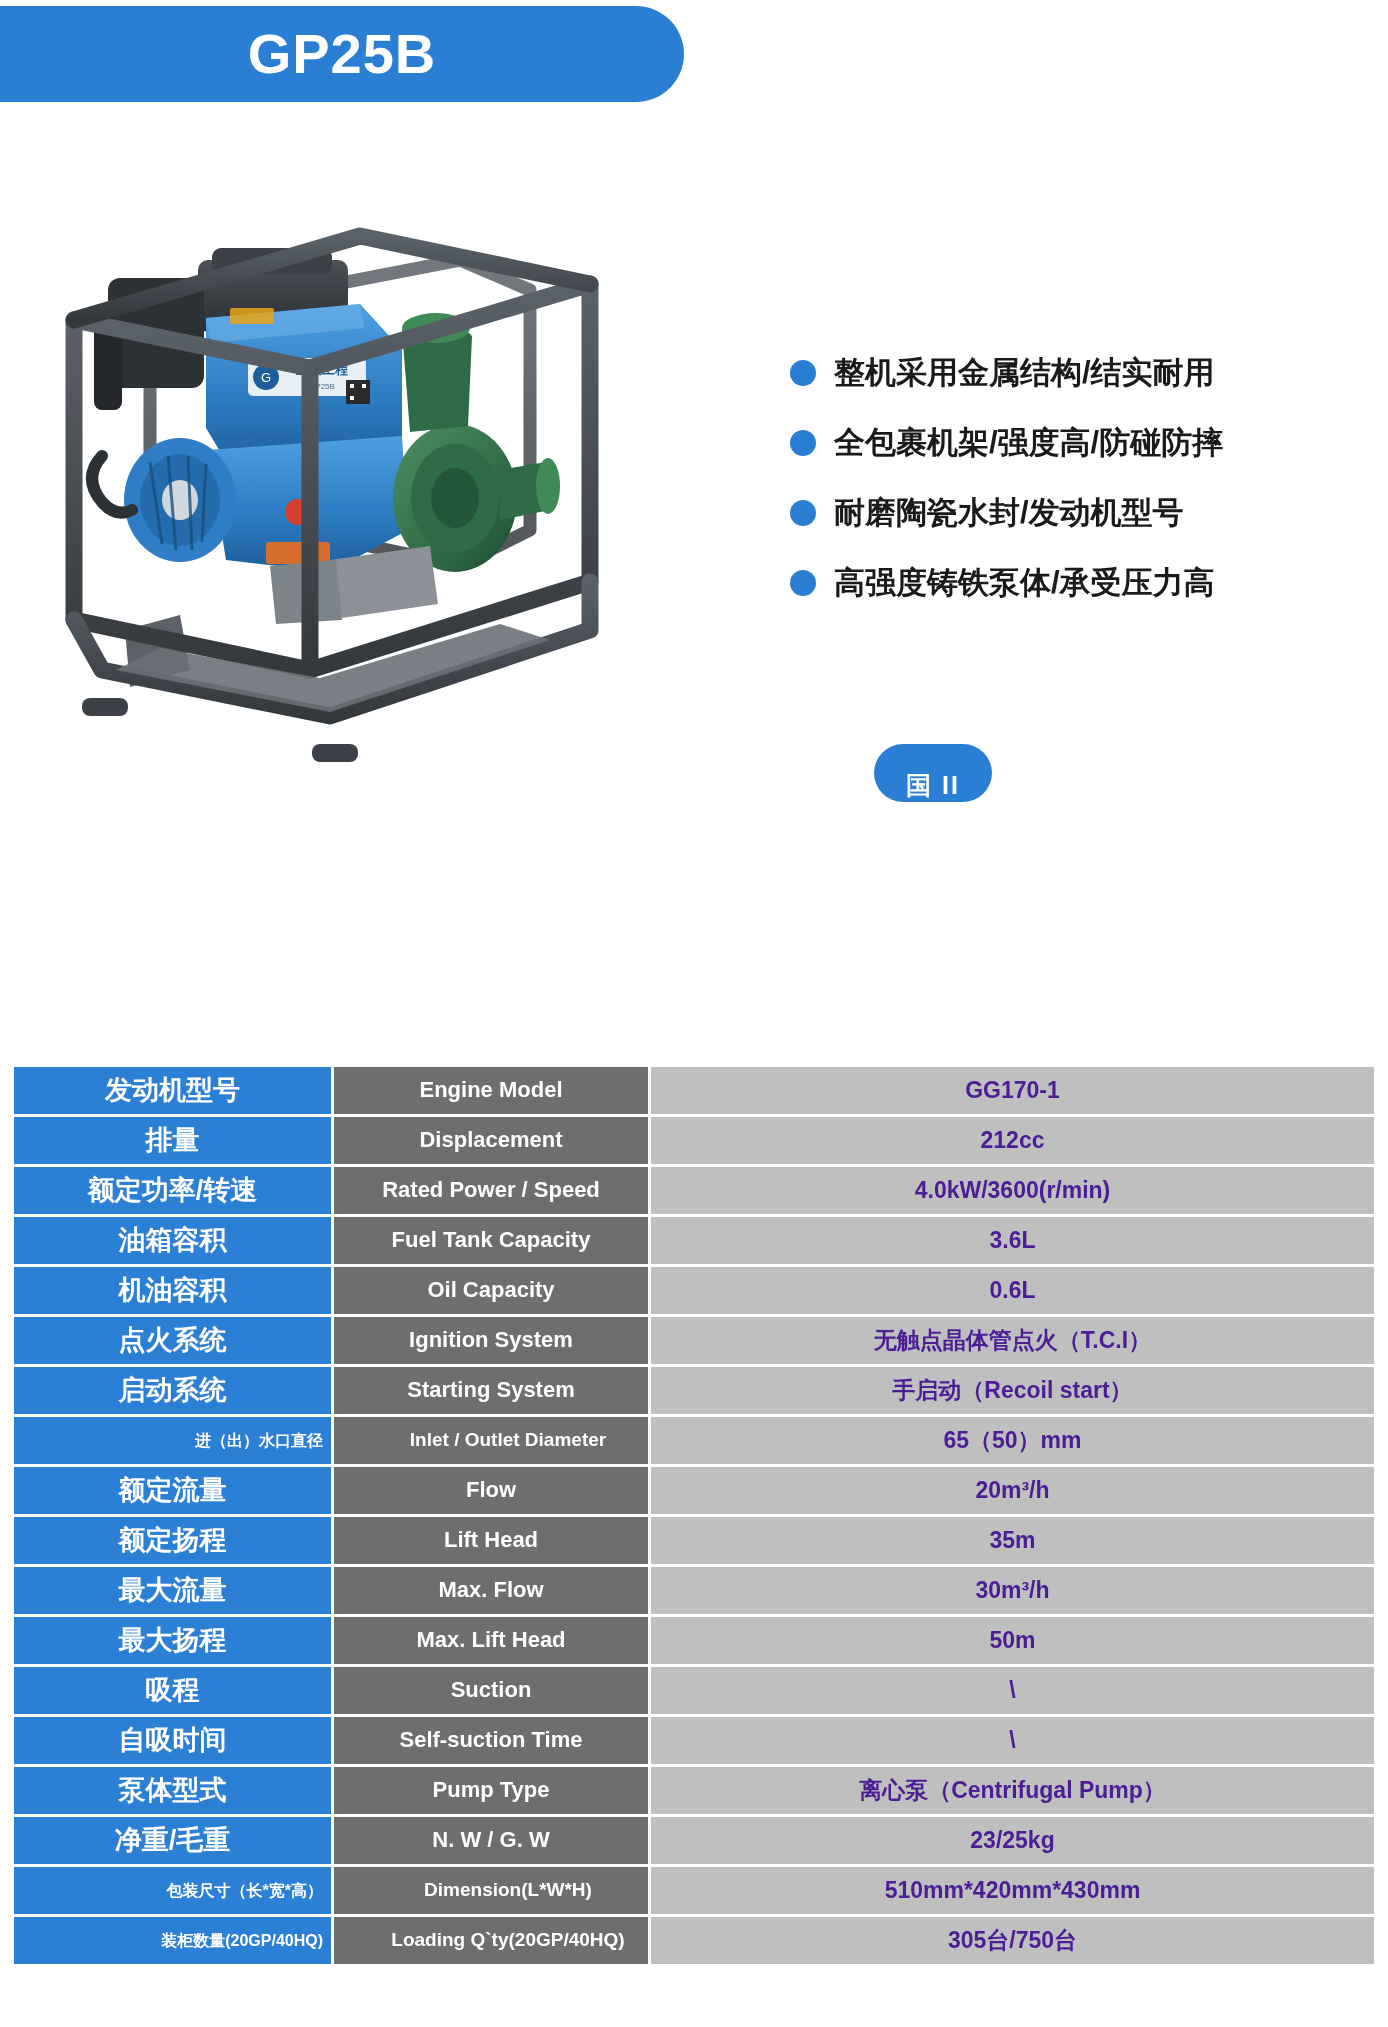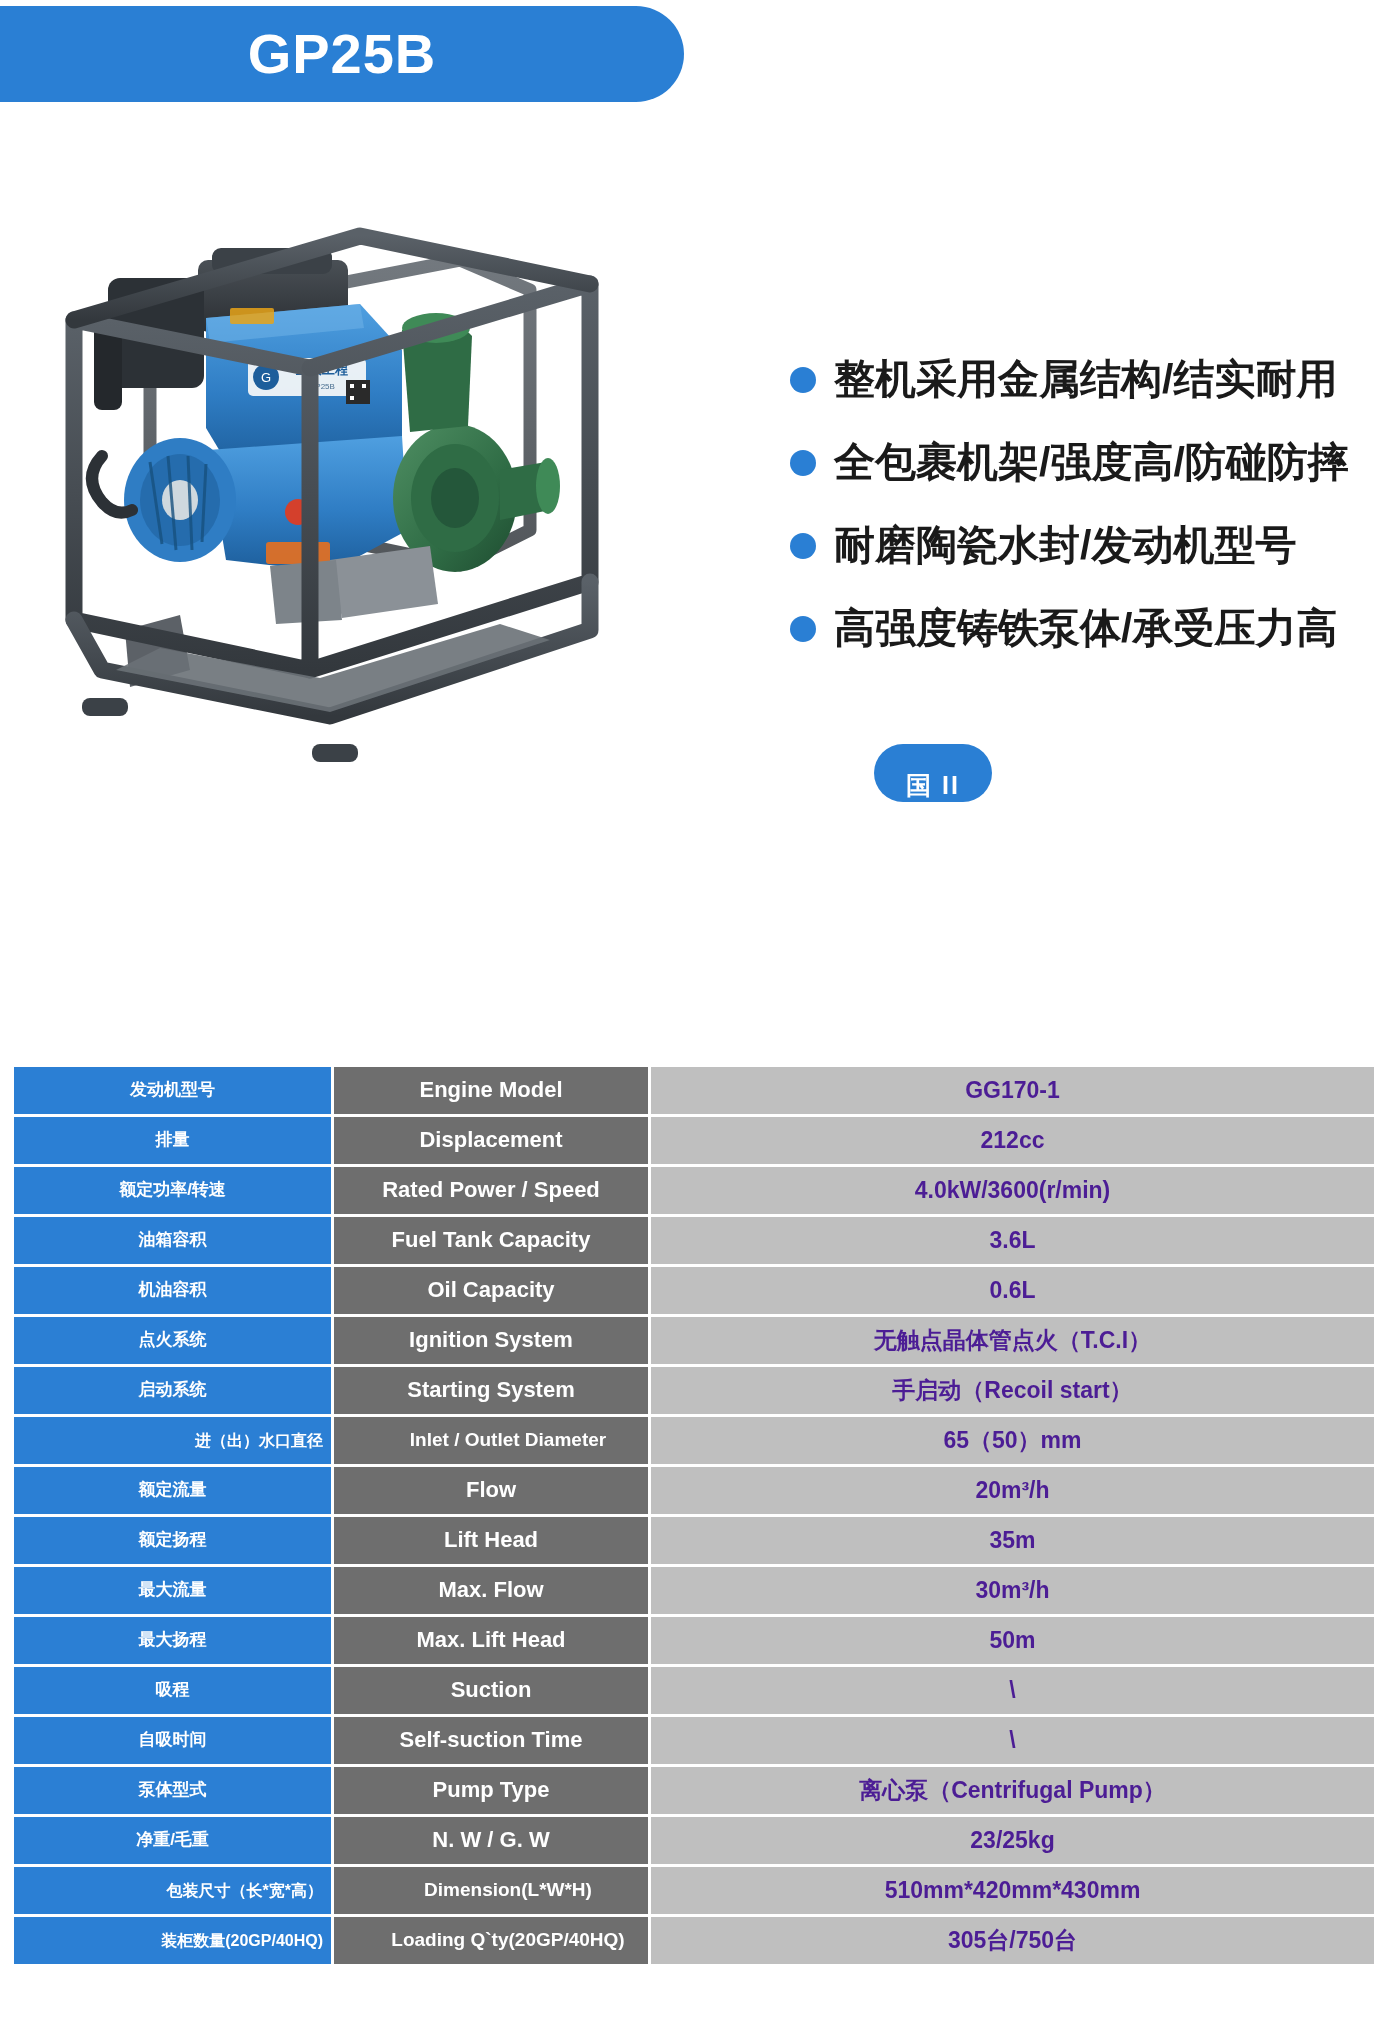--- a/index.html
+++ b/index.html
@@ -60,21 +60,21 @@
     margin-bottom: 28px;
   }
   .bullet {
     width: 26px; height: 26px;
     border-radius: 50%;
     background: #2a7fd4;
     flex: 0 0 auto;
     margin-right: 18px;
   }
   .feature-text {
-    font-size: 41px;
+    font-size: 31px;
     font-weight: bold;
     color: #1a1a1a;
     letter-spacing: 0px;
     white-space: nowrap;
   }
 
   
   .badge {
     position: absolute;
     left: 874px;
@@ -108,21 +108,21 @@
     padding: 0 8px;
     text-align: center;
     vertical-align: middle;
     font-weight: bold;
     line-height: 1.1;
   }
   .col-cn {
     width: 320px;
     background: #2b7fd4;
     color: #ffffff;
-    font-size: 17px;
+    font-size: 27px;
     border-right: 3px solid #ffffff;
   }
   .col-en {
     width: 317px;
     background: #6e6e6e;
     color: #ffffff;
     font-size: 22px;
     border-right: 3px solid #ffffff;
   }
   .col-val {

